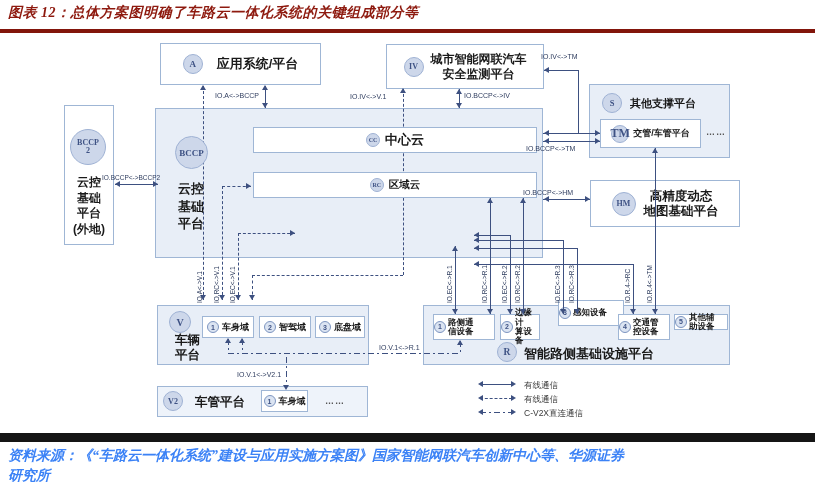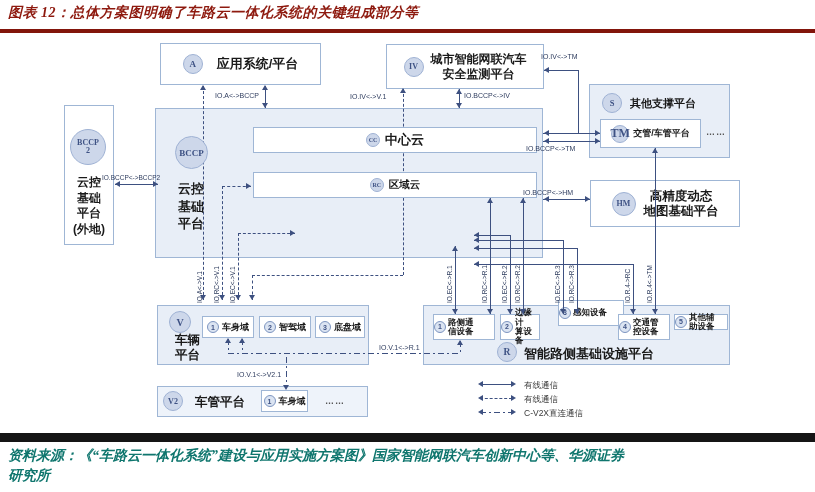--- a/index.html
+++ b/index.html
@@ -3,21 +3,21 @@
 <meta charset="utf-8">
 <style>
   html,body{margin:0;padding:0;background:#fff;}
   #canvas{position:relative;width:815px;height:492px;background:#fff;overflow:hidden;
           font-family:"Liberation Sans",sans-serif;}
   .ttl{position:absolute;left:8px;top:4px;font-family:"Liberation Serif",serif;
        font-weight:bold;font-style:italic;font-size:14px;color:#8e1a0f;letter-spacing:.5px;}
   .rule{position:absolute;left:0;top:29px;width:815px;height:4px;background:#82150b;}
   .botbar{position:absolute;left:0;top:433px;width:815px;height:9px;background:#151515;}
   .src{position:absolute;left:8px;top:446px;width:800px;font-family:"Liberation Serif",serif;
-       font-weight:bold;font-style:italic;font-size:14px;color:#0f766e;line-height:1.45;}
+       font-weight:bold;font-style:italic;font-size:14px;color:#3b82f6;line-height:1.45;}
   .box{position:absolute;border:1px solid #9fb6d5;background:#fff;box-sizing:border-box;z-index:2;}
   .fill{background:#e8eef7;}
   .fill2{background:#eef3fa;}
   .inner{z-index:3;}
   .circ{border-radius:50%;background:#cdd7ea;border:1px solid #9fb2d4;color:#3e5284;
         font-family:"Liberation Serif",serif;font-weight:bold;display:flex;align-items:center;
         justify-content:center;box-sizing:border-box;z-index:3;}
   .abs{position:absolute;}
   .blabel{font-weight:bold;color:#1a1a1a;}
   .io{position:absolute;font-size:7px;color:#2e3c5e;white-space:nowrap;z-index:7;}

